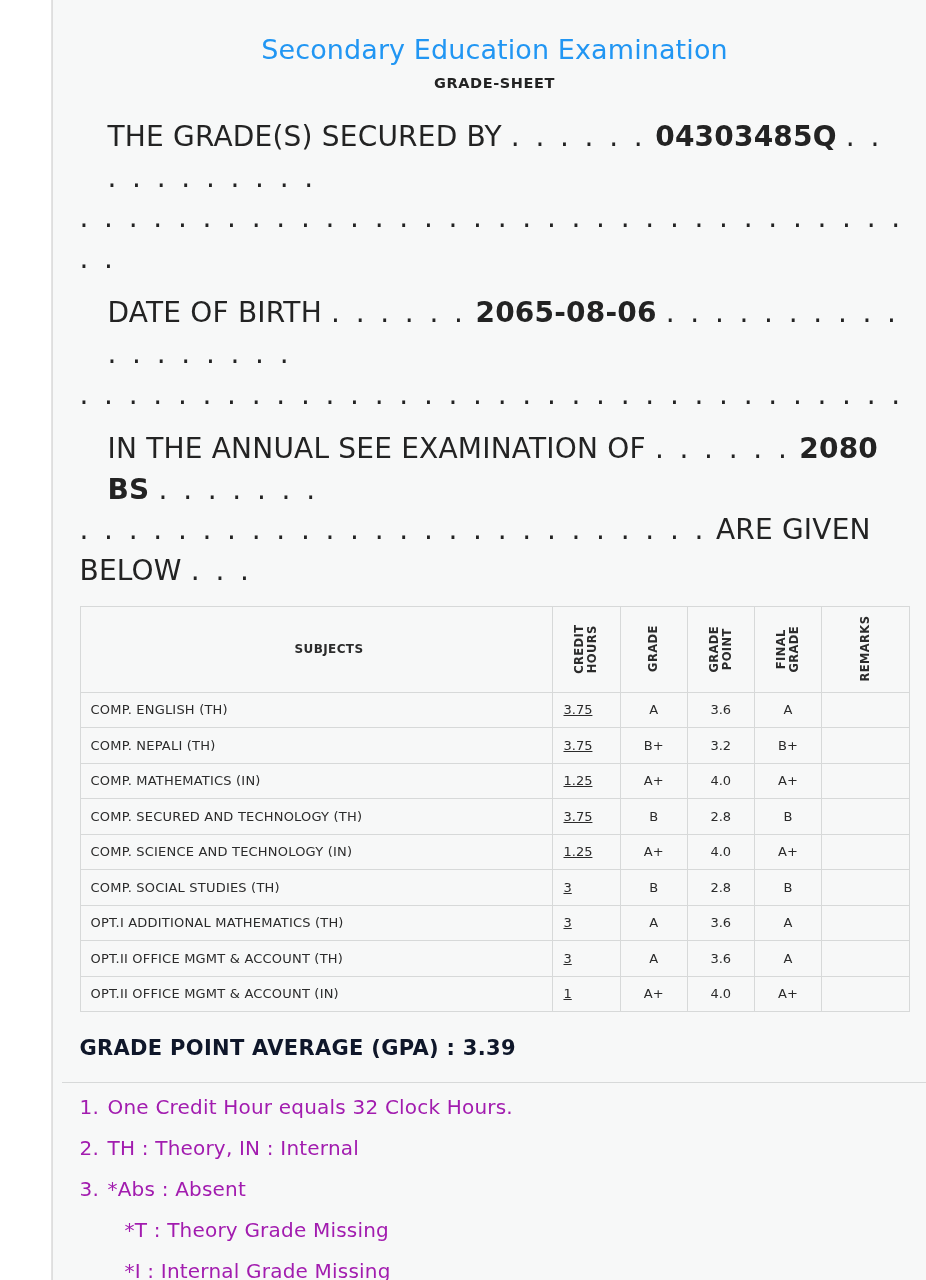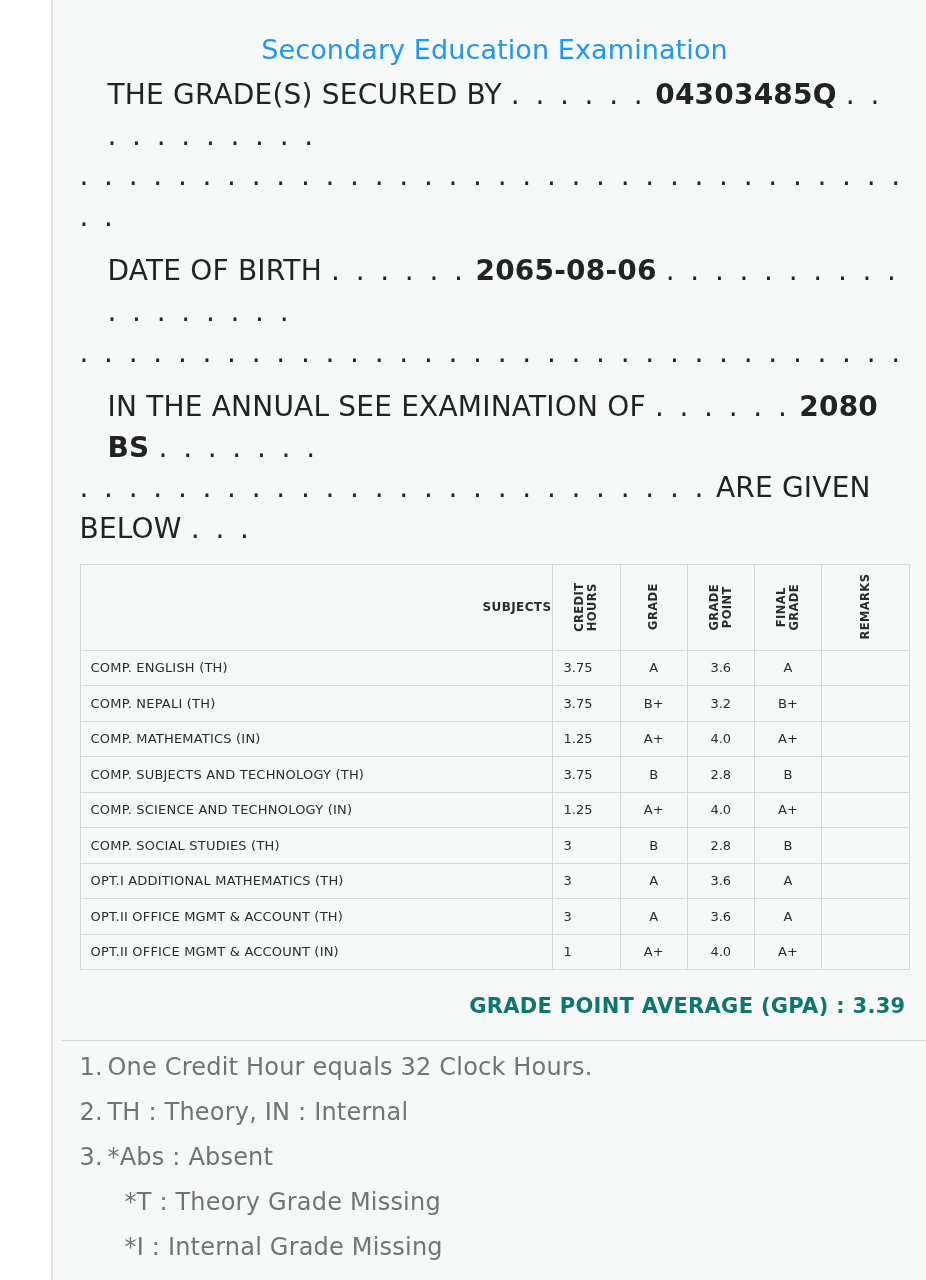--- a/index.html
+++ b/index.html
@@ -83,21 +83,21 @@
     color: #2b2b2b;
   }
   table.grades thead th {
     height: 86px;
     vertical-align: middle;
     font-size: 12px;
     font-weight: bold;
     letter-spacing: 0.4px;
   }
   th.subjects-head {
-    text-align: right;
+    text-align: center;
     padding-left: 26px;
     width: 465px;
   }
   th.rot {
     width: 66px;
     padding: 0;
   }
   th.rot .rotwrap {
     display: block;
     white-space: nowrap;
@@ -105,57 +105,57 @@
     line-height: 1.15;
     font-size: 11.5px;
   }
   th.rot.wide { width: 86px; }
   table.grades tbody td {
     height: 35.5px;
     font-size: 13px;
     padding: 0 10px;
   }
   td.subject { text-align: left; letter-spacing: 0.2px; }
-  td.ch { text-align: left; width: 66px; }
+  td.ch { text-align: left; width: 66px; text-decoration: underline; }
   td.ctr { text-align: center; }
   td.remarks { width: 86px; }
 
   .gpa-row {
-    text-align: right;
     font-size: 21px;
     font-weight: bold;
-    color: #0f766e;
+    color: #0f172a;
     padding: 24px 4px 22px 0;
     letter-spacing: 0.3px;
   }
   .notes {
     border-top: 1px solid #d7d9d9;
     margin-left: -18px;
     margin-right: -18px;
     padding: 14px 0 0 18px;
   }
   .note {
-    font-size: 24px;
-    color: #737373;
+    font-size: 20px;
+    color: #a21caf;
     line-height: 1.0;
     margin: 0 0 21px 0;
     letter-spacing: 0.2px;
   }
   .note .num { display: inline-block; width: 28px; }
   .note.sub { padding-left: 45px; }
 </style>
 </head>
 <body>
 
 <div class="page-gutter"></div>
 
 <div class="sheet">
   <div class="inner">
 
     <h1 class="doc-title">Secondary Education Examination</h1>
+    <div class="doc-subtitle">GRADE-SHEET</div>
 
     <p class="stmt">
       <span>THE GRADE(S) SECURED BY</span>
       <span class="dots">. . . . . .</span>
       <span class="val">04303485Q</span>
       <span class="dots">. . . . . . . . . . .</span>
       <span class="cont dots">. . . . . . . . . . . . . . . . . . . . . . . . . . . . . . . . . . . .</span>
     </p>
 
     <p class="stmt">
@@ -227,21 +227,21 @@
           </tr>
           <tr>
             <td class="subject">COMP. MATHEMATICS (IN)</td>
             <td class="ch">1.25</td>
             <td class="ctr">A+</td>
             <td class="ctr">4.0</td>
             <td class="ctr">A+</td>
             <td class="remarks"></td>
           </tr>
           <tr>
-            <td class="subject">COMP. SUBJECTS AND TECHNOLOGY (TH)</td>
+            <td class="subject">COMP. SECURED AND TECHNOLOGY (TH)</td>
             <td class="ch">3.75</td>
             <td class="ctr">B</td>
             <td class="ctr">2.8</td>
             <td class="ctr">B</td>
             <td class="remarks"></td>
           </tr>
           <tr>
             <td class="subject">COMP. SCIENCE AND TECHNOLOGY (IN)</td>
             <td class="ch">1.25</td>
             <td class="ctr">A+</td>

